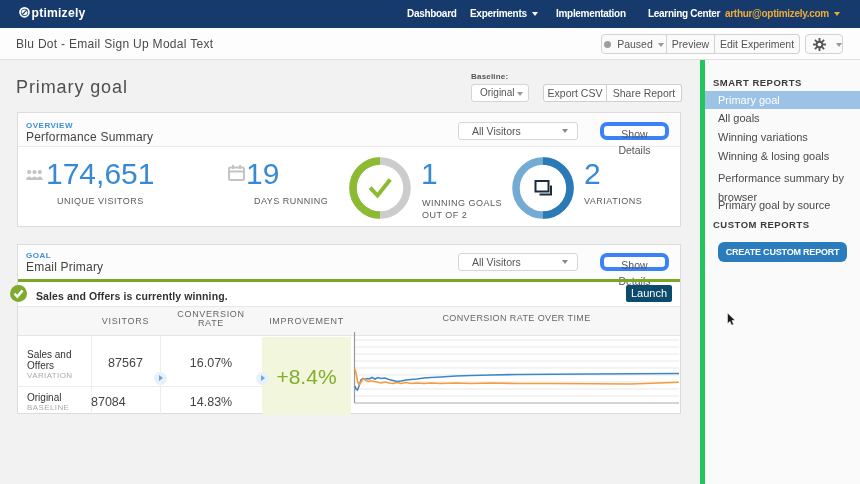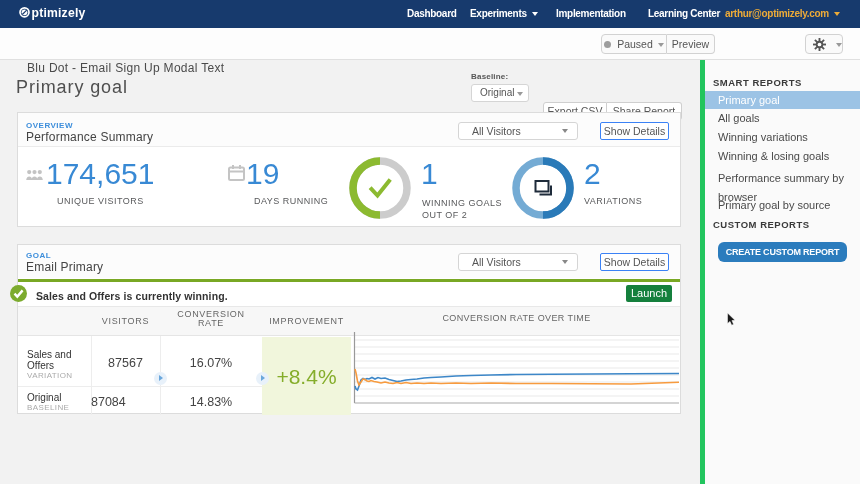--- a/index.html
+++ b/index.html
@@ -7,54 +7,54 @@
 body { font-family:"Liberation Sans", sans-serif; background:#f2f2f2; position:relative; }
 .abs { position:absolute; }
 
 
 #topnav { position:absolute; left:0; top:0; width:860px; height:28px; background:#173a6d; }
 .navlink { position:absolute; top:0; height:28px; line-height:28px; color:#fff; font-size:10px; font-weight:bold; letter-spacing:-.3px; }
 .navcaret { display:inline-block; width:0; height:0; border-left:3.5px solid transparent; border-right:3.5px solid transparent; border-top:4px solid #fff; vertical-align:middle; margin-left:5px; margin-bottom:1px; }
 
 
 #bar2 { position:absolute; left:0; top:28px; width:860px; height:32px; background:#fdfdfd; border-bottom:1px solid #e0e0e0; }
-#exp-title { position:absolute; left:27px; top:28px; height:35px; line-height:32px; font-size:12px; color:#4a4a4a; letter-spacing:.3px;margin-top:24px; }
+#exp-title { position:absolute; left:16px; top:28px; height:35px; line-height:32px; font-size:12px; color:#4a4a4a; letter-spacing:.3px; }
 #btngroup { position:absolute; left:601px; top:34px; height:20px; display:flex; }
 #btngroup .seg { height:20px; line-height:18px; background:#fafafa; border:1px solid #d2d2d2; border-left:none; color:#555; font-size:10.5px; text-align:center; }
 #btngroup .seg:first-child { border-left:1px solid #d2d2d2; border-radius:4px 0 0 4px; }
 #btngroup .seg:last-child { border-radius:0 4px 4px 0; }
 #gearbtn { position:absolute; left:805px; top:34px; width:38px; height:20px; background:#fafafa; border:1px solid #d2d2d2; border-radius:4px; }
 .dot { display:inline-block; width:7px; height:7px; border-radius:50%; background:#9d9d9d; margin-right:6px; vertical-align:middle; margin-bottom:1px; }
 .caret2 { display:inline-block; width:0; height:0; border-left:3.5px solid transparent; border-right:3.5px solid transparent; border-top:4px solid #999; vertical-align:middle; margin-left:5px; margin-bottom:1px; }
 
 
 #main-title { position:absolute; left:16px; top:77px; font-size:18px; color:#4f4f4f; letter-spacing:.9px; }
 #baseline-lbl { position:absolute; left:471px; top:72px; font-size:8px; font-weight:bold; color:#555; letter-spacing:.2px; }
 .select { background:#fff; border:1px solid #d5d5d5; border-radius:3px; color:#555; font-size:10px; }
 #sel-original { position:absolute; left:471px; top:84px; width:58px; height:18px; line-height:16px; padding-left:8px; }
 #exportgrp { position:absolute; left:543px; top:84px; height:18px; display:flex; }
-#exportgrp .seg { height:18px; line-height:16px; background:#fff; border:1px solid #cfcfcf; border-left:none; color:#555; font-size:10.5px; text-align:center;margin-top:18px; }
+#exportgrp .seg { height:18px; line-height:16px; background:#fff; border:1px solid #cfcfcf; border-left:none; color:#555; font-size:10.5px; text-align:center; }
 #exportgrp .seg:first-child { border-left:1px solid #cfcfcf; border-radius:3px 0 0 3px; }
 #exportgrp .seg:last-child { border-radius:0 3px 3px 0; }
 
 .card { position:absolute; left:17px; width:664px; background:#fff; border:1px solid #dcdcdc; }
 .cardhead { position:relative; background:#fcfcfc; border-bottom:1px solid #ebebeb; }
 .eyebrow { font-size:8px; font-weight:bold; color:#3d8edb; letter-spacing:.5px; }
 .headtitle { font-size:12px; color:#444; letter-spacing:.2px; }
 .selvis { position:absolute; width:120px; height:18px; line-height:16px; background:#fff; border:1px solid #d5d5d5; border-radius:3px; color:#555; font-size:10.5px; padding-left:13px; }
 .selvis .vcaret { position:absolute; right:9px; top:6px; width:0; height:0; border-left:3.5px solid transparent; border-right:3.5px solid transparent; border-top:4px solid #888; }
-.showdet { position:absolute; width:69px; height:18px; line-height:16px; text-align:center; background:#fff; border:1px solid #3b82f6; border-radius:2px; color:#555; font-size:10.5px; }
+.showdet { position:absolute; width:69px; height:18px; line-height:16px; text-align:center; background:#fff; border:4px solid #3b82f6; border-radius:7px; color:#555; font-size:10.5px; }
 
 
 .bignum { position:absolute; font-size:30px; color:#3889d4; letter-spacing:0; }
 .statlbl { position:absolute; font-size:9px; color:#58595b; letter-spacing:.5px; }
 
 
 .green-line { position:absolute; left:0; width:100%; height:3px; background:#79a824; }
-#launch { position:absolute; left:626px; top:285px; width:46px; height:17px; line-height:17px; text-align:center; background:#15803d; color:#fff; font-size:11px; border-radius:2px; }
+#launch { position:absolute; left:626px; top:285px; width:46px; height:17px; line-height:17px; text-align:center; background:#0c4a6e; color:#fff; font-size:11px; border-radius:2px; }
 .th { position:absolute; font-size:9px; color:#666; letter-spacing:.7px; text-align:center; }
 .circbtn { position:absolute; width:13px; height:13px; border-radius:50%; background:#e8f1fa; }
 .circbtn:after { content:""; position:absolute; left:5px; top:3.5px; width:0; height:0; border-top:3px solid transparent; border-bottom:3px solid transparent; border-left:4.5px solid #6aa7dc; }
 
 
 #sidebar { position:absolute; left:700px; top:60px; width:160px; height:424px; background:#fafafa; border-left:5px solid #22c55e; }
 .sideitem { position:absolute; left:0; width:160px; font-size:11px; color:#4a4a4a; padding-left:13px; }
 .sidehead { position:absolute; left:8px; font-size:9.5px; font-weight:bold; color:#3a3a3a; letter-spacing:.5px; }
 </style>
 </head>
@@ -72,20 +72,21 @@
   <span class="navlink" style="left:556px;">Implementation</span>
   <span class="navlink" style="left:648px;">Learning Center</span>
   <span class="navlink" style="left:725px; color:#edab38;">arthur@optimizely.com<span class="navcaret" style="border-top-color:#edab38;"></span></span>
 </div>
 
 <div id="bar2"></div>
 <div id="exp-title">Blu Dot - Email Sign Up Modal Text</div>
 <div id="btngroup">
   <div class="seg" style="width:66px;"><span class="dot"></span>Paused<span class="caret2"></span></div>
   <div class="seg" style="width:48px;">Preview</div>
+  <div class="seg" style="width:85px;">Edit Experiment</div>
 </div>
 <div id="gearbtn">
   <svg class="abs" style="left:7px;top:3px;" width="13" height="13" viewBox="0 0 14 14">
     <g fill="#555">
         <circle cx="7" cy="7" r="4"></circle>
     <rect x="6" y="0" width="2" height="14"></rect>
     <rect x="0" y="6" width="14" height="2"></rect>
     <rect x="6" y="0" width="2" height="14" transform="rotate(45 7 7)"></rect>
     <rect x="6" y="0" width="2" height="14" transform="rotate(-45 7 7)"></rect>
       </g>

